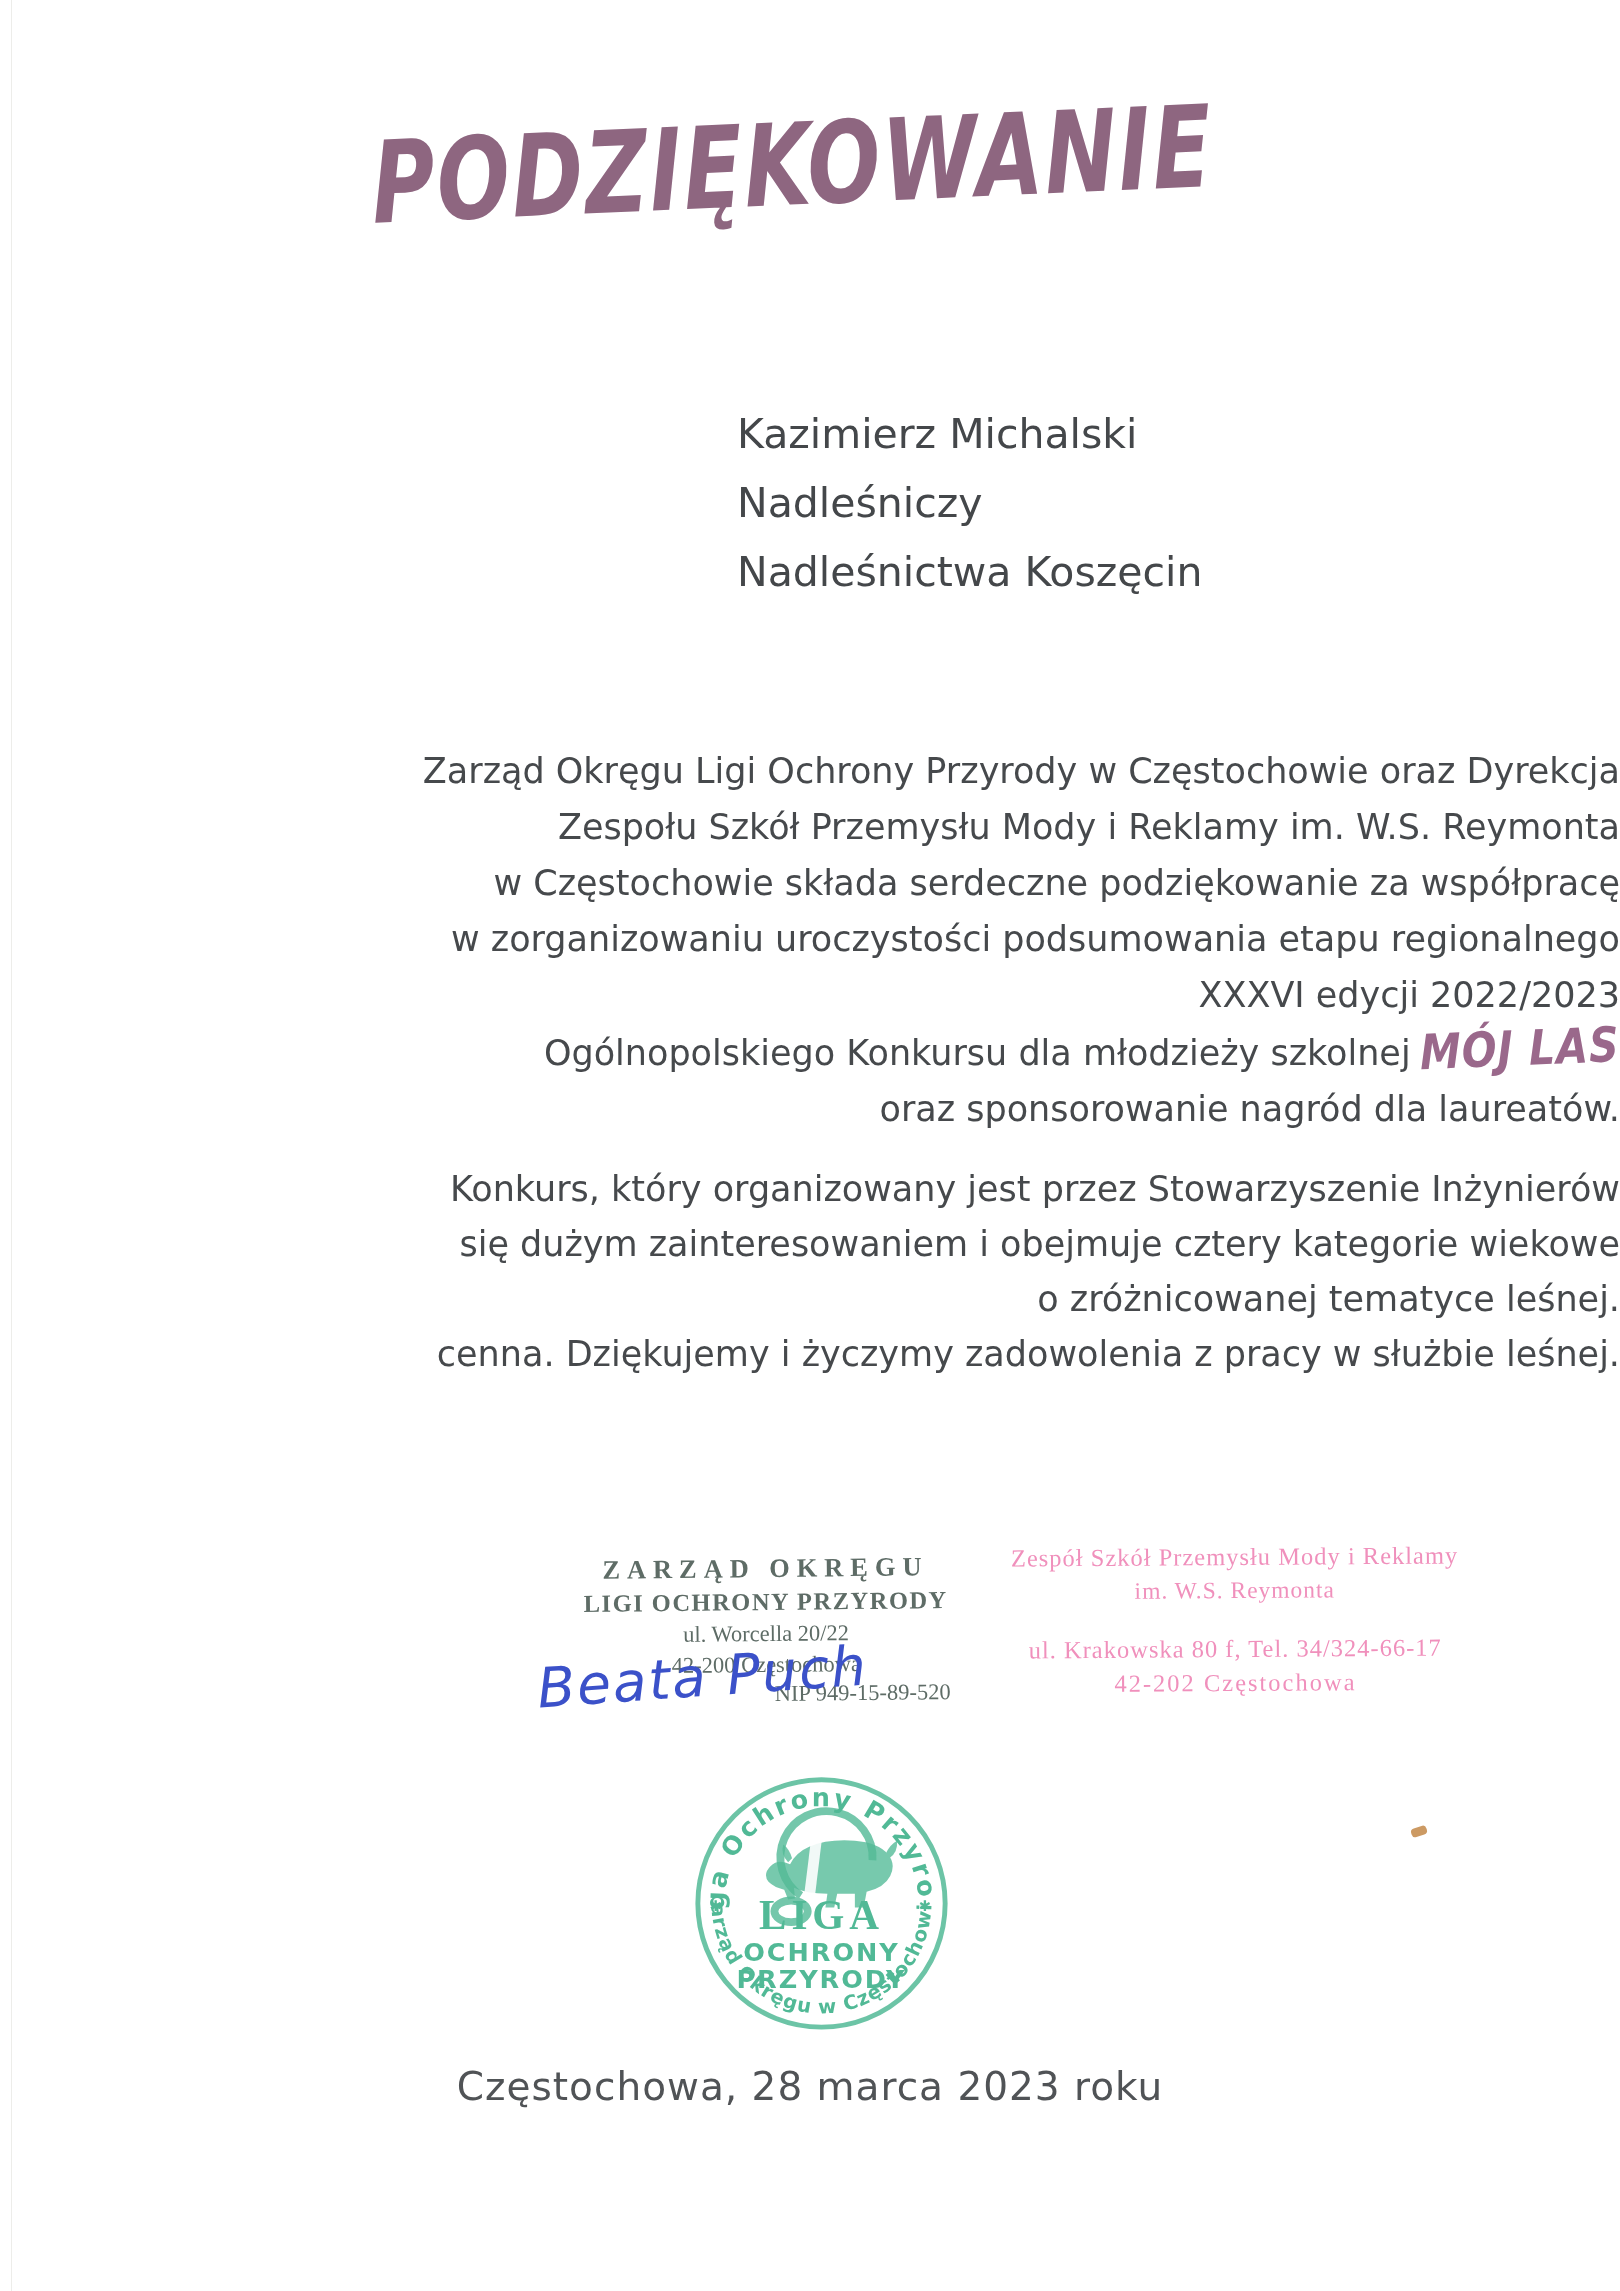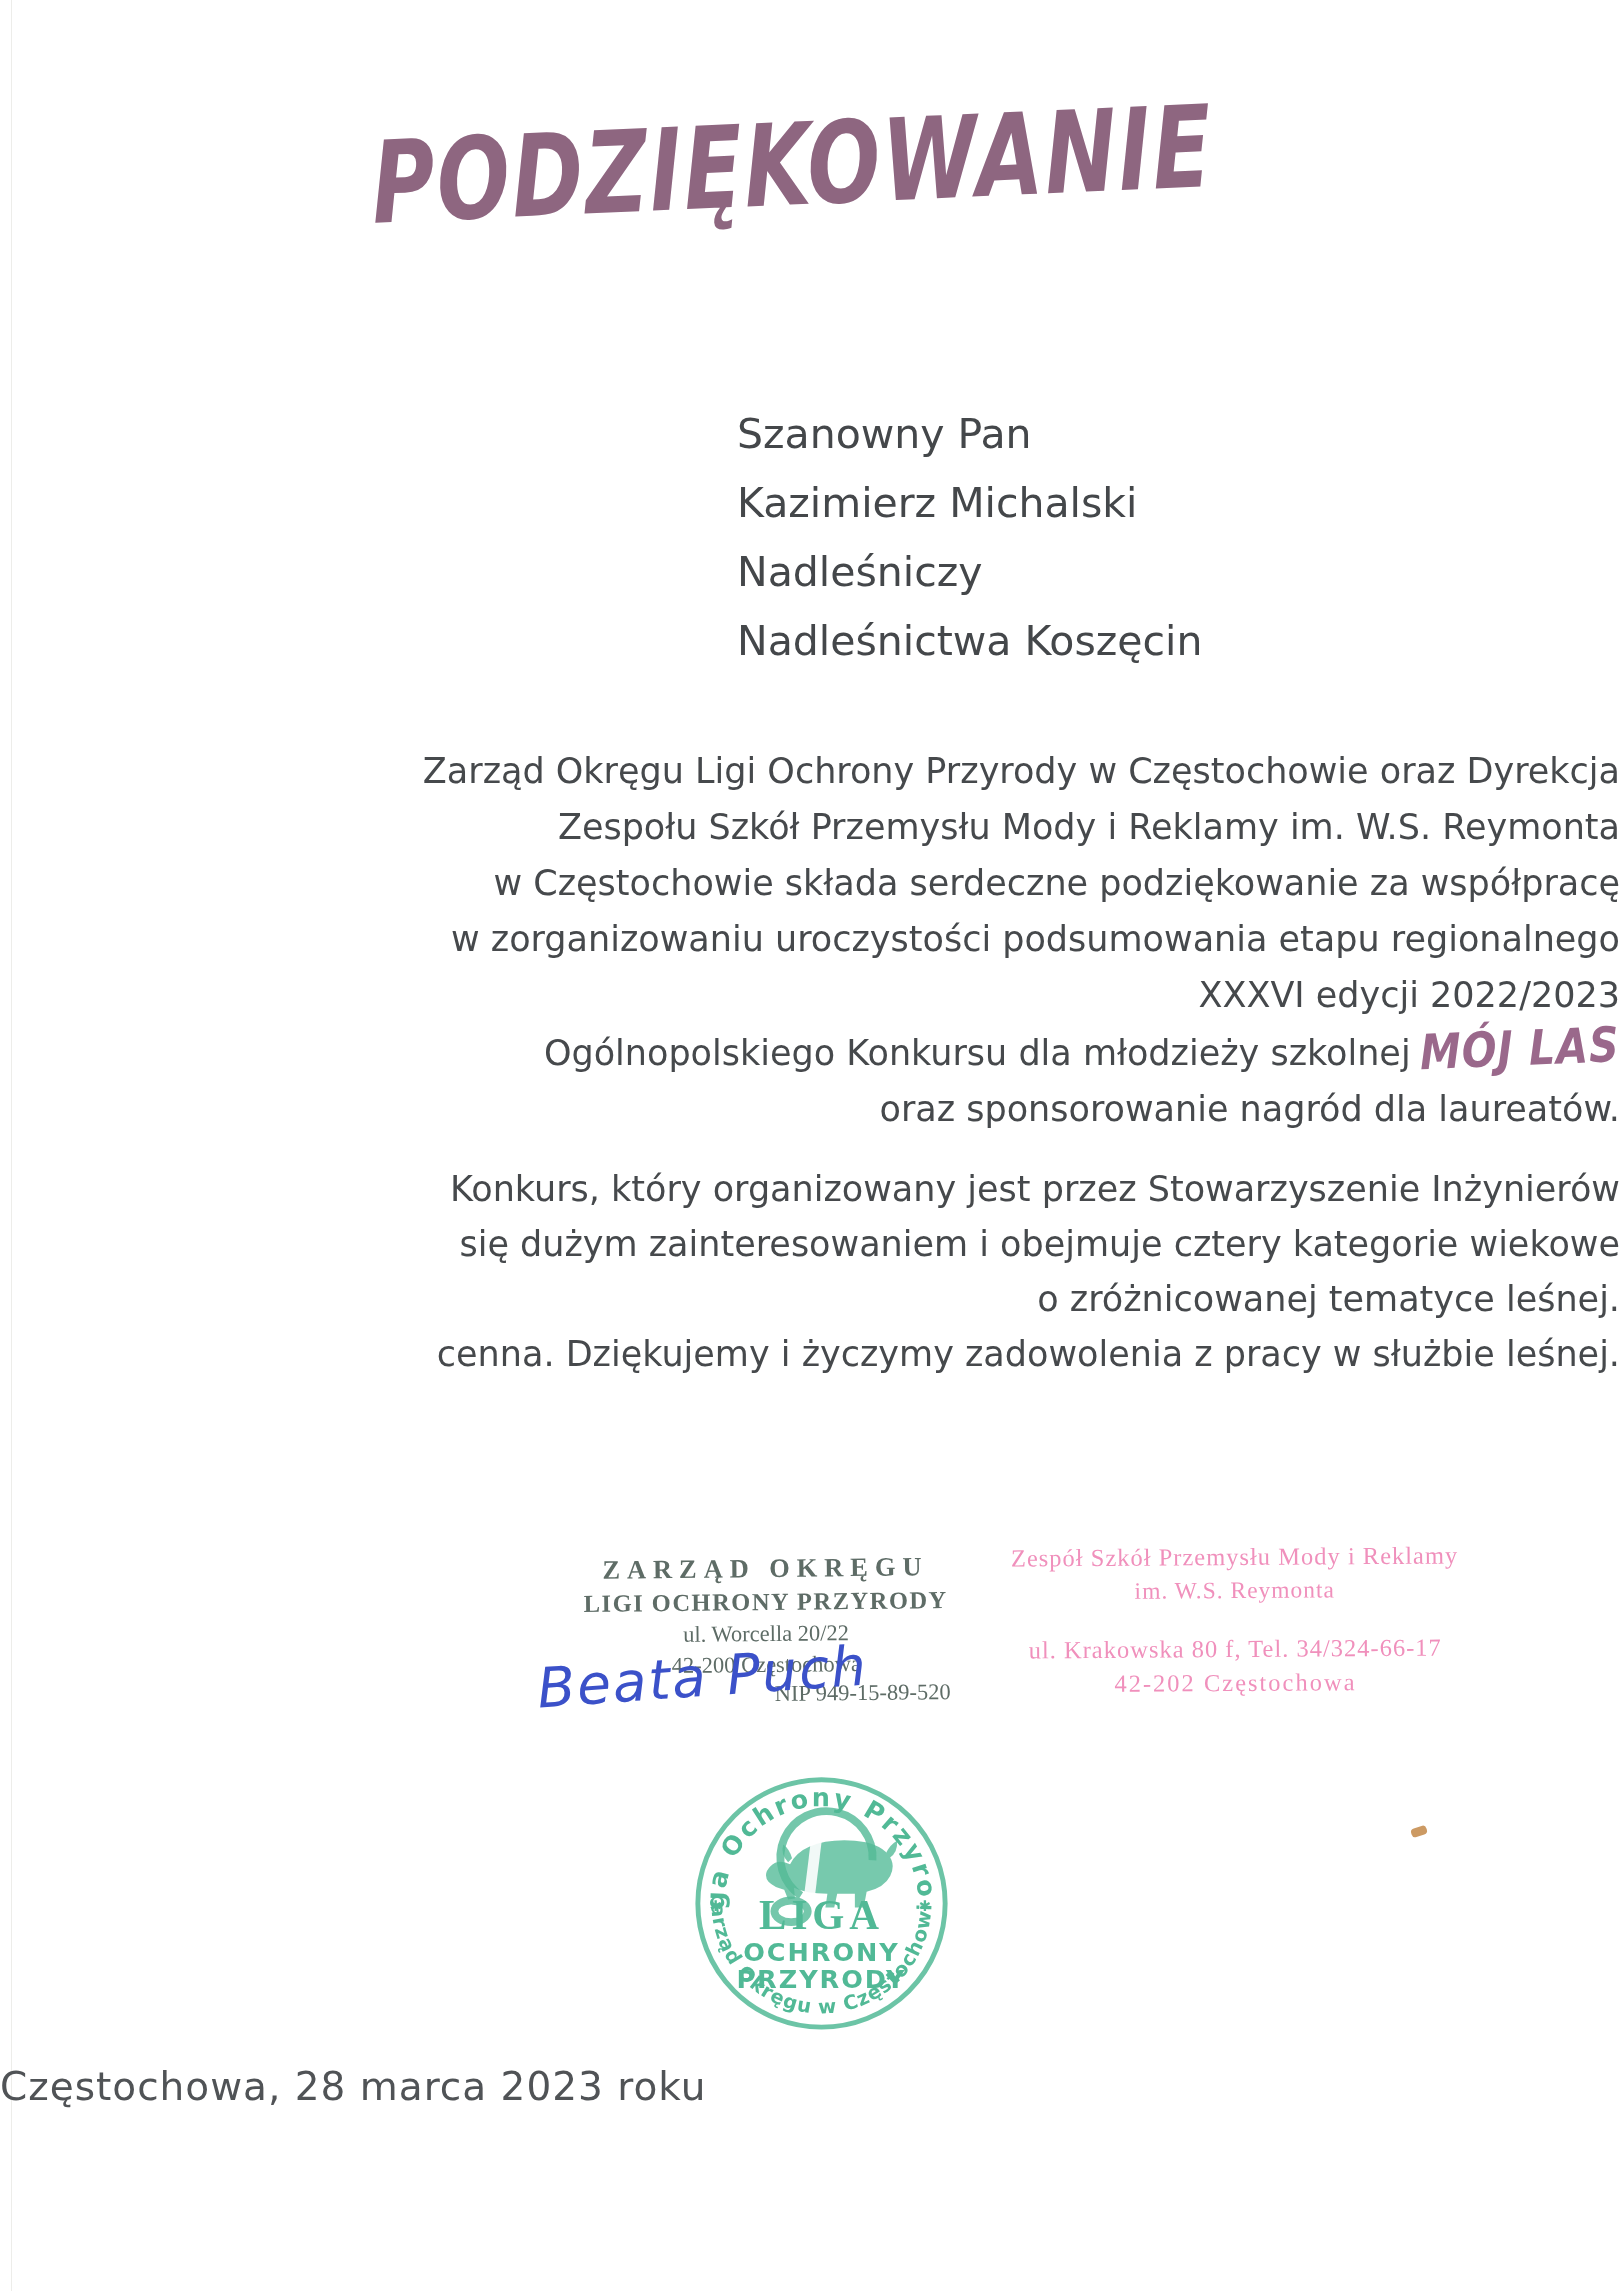--- a/index.html
+++ b/index.html
@@ -80,42 +80,41 @@
   .stamp-right .sr3{font-size:24.5px;letter-spacing:1px;margin-top:31px;white-space:nowrap;}
   .stamp-right .sr4{font-size:24.5px;letter-spacing:2px;margin-top:5.9px;}
   
   .round-seal{
     position:absolute;left:690px;top:1768px;width:263px;height:267px;
     opacity:.9;
   }
   
   .date-line{
     position:absolute;top:2064px;left:0;width:100%;
-    font-size:39px;color:#505356;
+    text-align:center;font-size:39px;color:#505356;
     letter-spacing:1px;
   }
   .speck{
     position:absolute;left:1411px;top:1827px;width:15.7px;height:8.8px;
     background:#c78f52;border-radius:3.9px;transform:rotate(-18deg);
     opacity:.9;
   }
 </style>
 </head>
 <body>
 
 <div class="page">
 
   <div class="scan-edge"></div>
 
   <div class="title-wrap">
     <span class="title-text">PODZIĘKOWANIE</span>
   </div>
 
   <div class="recipient">
-    <div>Szanowny Pan</div>
     <div class="bold">Kazimierz Michalski</div>
     <div>Nadleśniczy</div>
     <div>Nadleśnictwa Koszęcin</div>
   </div>
 
   <div class="para para1">
     <span class="line">Zarząd Okręgu Ligi Ochrony Przyrody w Częstochowie oraz Dyrekcja</span>
     <span class="line">Zespołu Szkół Przemysłu Mody i Reklamy im. W.S. Reymonta</span>
     <span class="line">w Częstochowie składa serdeczne podziękowanie za współpracę</span>
     <span class="line">w zorganizowaniu uroczystości podsumowania etapu regionalnego</span>

